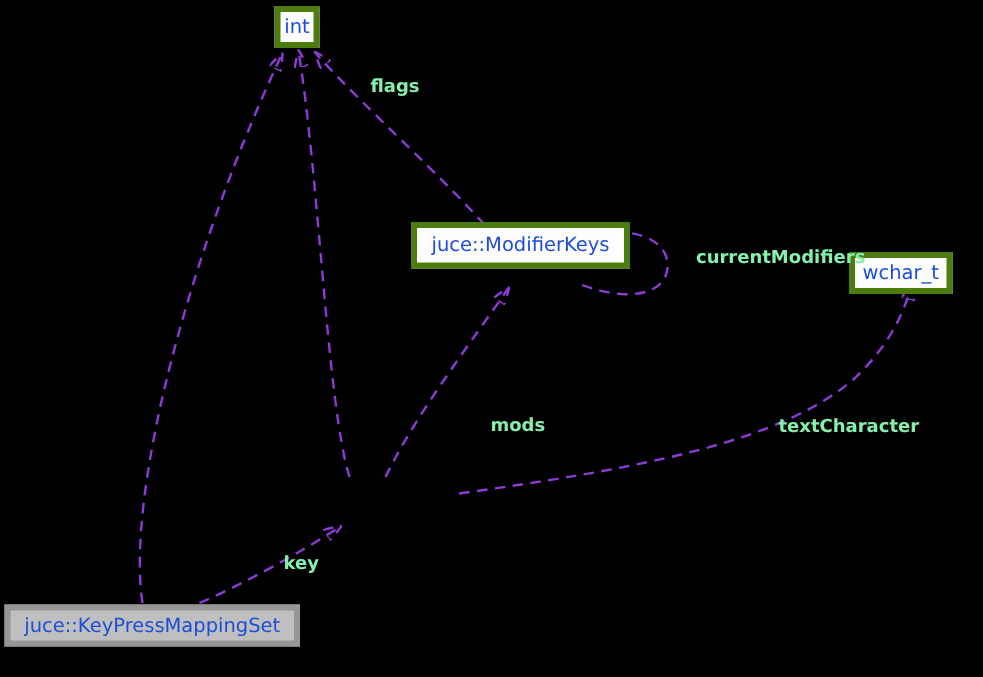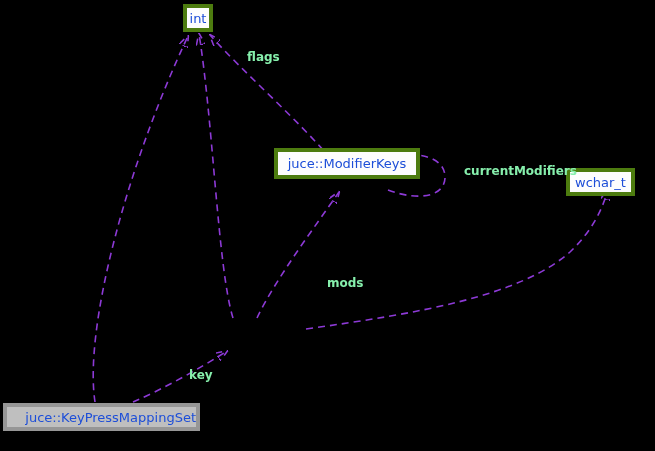--- a/index.html
+++ b/index.html
@@ -44,21 +44,21 @@
   .node.current {
     background: #bfbfbf;
     border-color: #969696;
     flex-direction: column;
     line-height: 17px;
   }
   .node-int        { left: 183px; top: 4px;   width: 30px;  height: 28px; }
   .node-modkeys    { left: 274px; top: 148px; width: 146px; height: 31px; }
   .node-wchar      { left: 566px; top: 168px; width: 69px;  height: 28px; }
   .node-keypress   { left: 186px; top: 318px; width: 118px; height: 27px; }
-  .node-kptime     { left: 3px;   top: 403px; width: 197px; height: 28px; align-items: flex-end; }
+  .node-kptime     { left: 3px;   top: 403px; width: 197px; height: 28px; }
   .edge-label {
     position: absolute;
     color: #86efac;
     font-size: 12px;
     font-weight: bold;
     white-space: nowrap;
   }
   .lbl-flags   { left: 247px; top: 50px;  }
   .lbl-twp     { left: 89px;  top: 276px; }
   .lbl-mods    { left: 283px; top: 276px; margin-left: 44px; }
@@ -108,16 +108,17 @@
   </div>
 
 
   <div class="node current node-kptime">
     <span>juce::KeyPressMappingSet</span>
   </div>
 
   <span class="edge-label lbl-flags">flags</span>
   <span class="edge-label lbl-mods">mods</span>
   <span class="edge-label lbl-curmod">currentModifiers</span>
+  <span class="edge-label lbl-txtchar">textCharacter</span>
   <span class="edge-label lbl-key">key</span>
 
 
 </div>
 
 </body></html>

